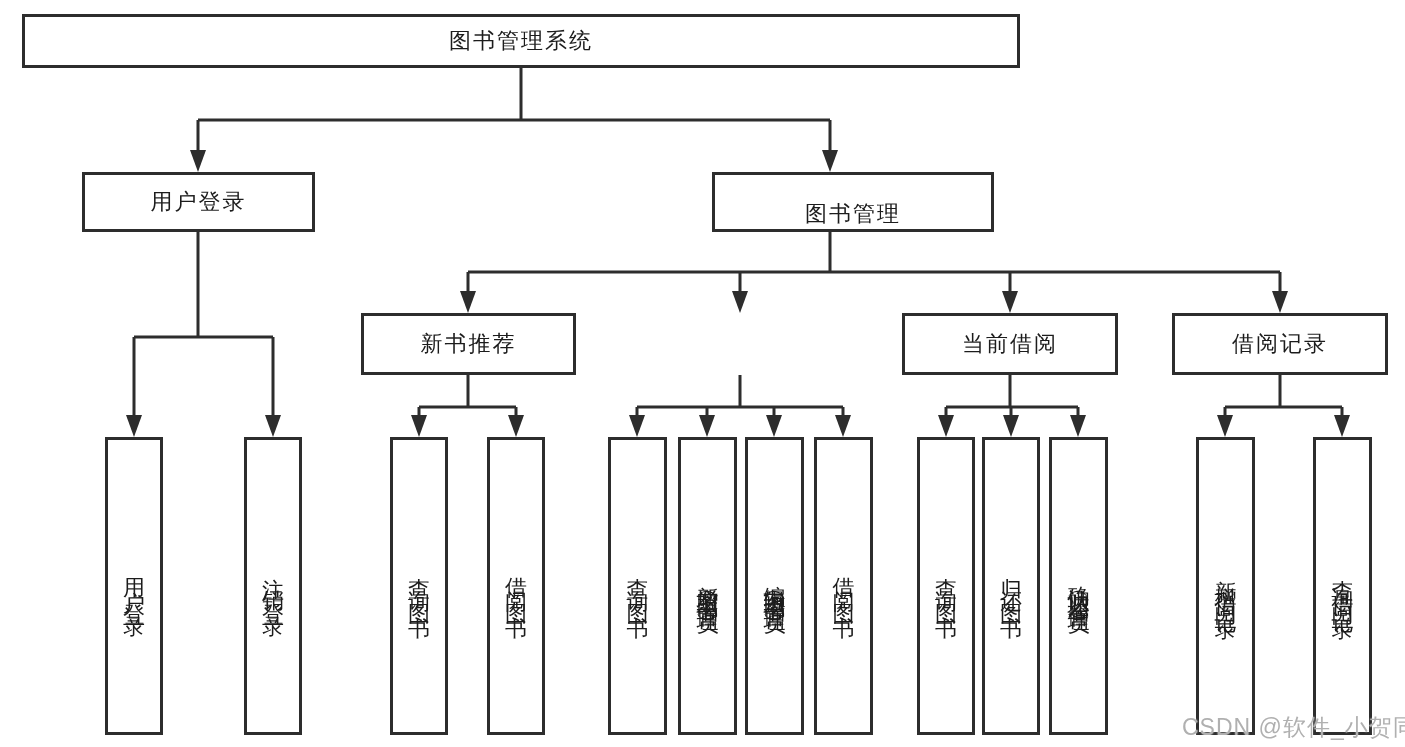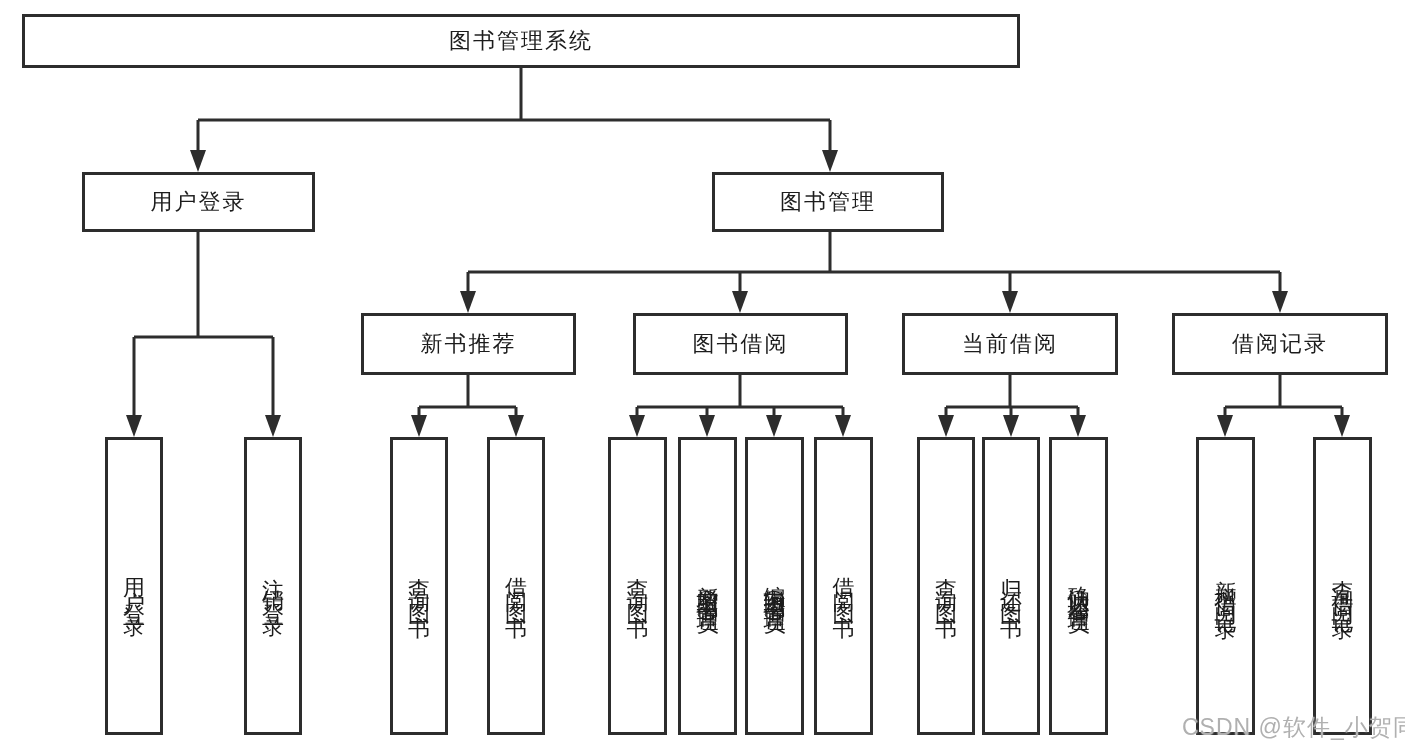--- a/index.html
+++ b/index.html
@@ -101,29 +101,26 @@
     </g>
   </svg>
 
   <div class="node" style="left:22px; top:14px; width:998px; height:54px;">
     <span class="h-label">图书管理系统</span>
   </div>
 
   <div class="node" style="left:82px; top:172px; width:233px; height:60px;">
     <span class="h-label">用户登录</span>
   </div>
-  <div class="node" style="left:712px; top:172px; width:232px; height:60px;">
+  <div class="node" style="left:712px; top:172px; width:282px; height:60px;align-items:flex-end;">
     <span class="h-label">图书管理</span>
   </div>
 
   <div class="node" style="left:361px; top:313px; width:215px; height:62px;">
     <span class="h-label">新书推荐</span>
-  </div>
-  <div class="node" style="left:633px; top:313px; width:215px; height:62px;">
-    <span class="h-label">图书借阅</span>
   </div>
   <div class="node" style="left:902px; top:313px; width:216px; height:62px;">
     <span class="h-label">当前借阅</span>
   </div>
   <div class="node" style="left:1172px; top:313px; width:216px; height:62px;">
     <span class="h-label">借阅记录</span>
   </div>
 
   <div class="node" style="left:105px; top:437px; width:58px; height:298px;">
     <span class="v-label">用户登录</span>

